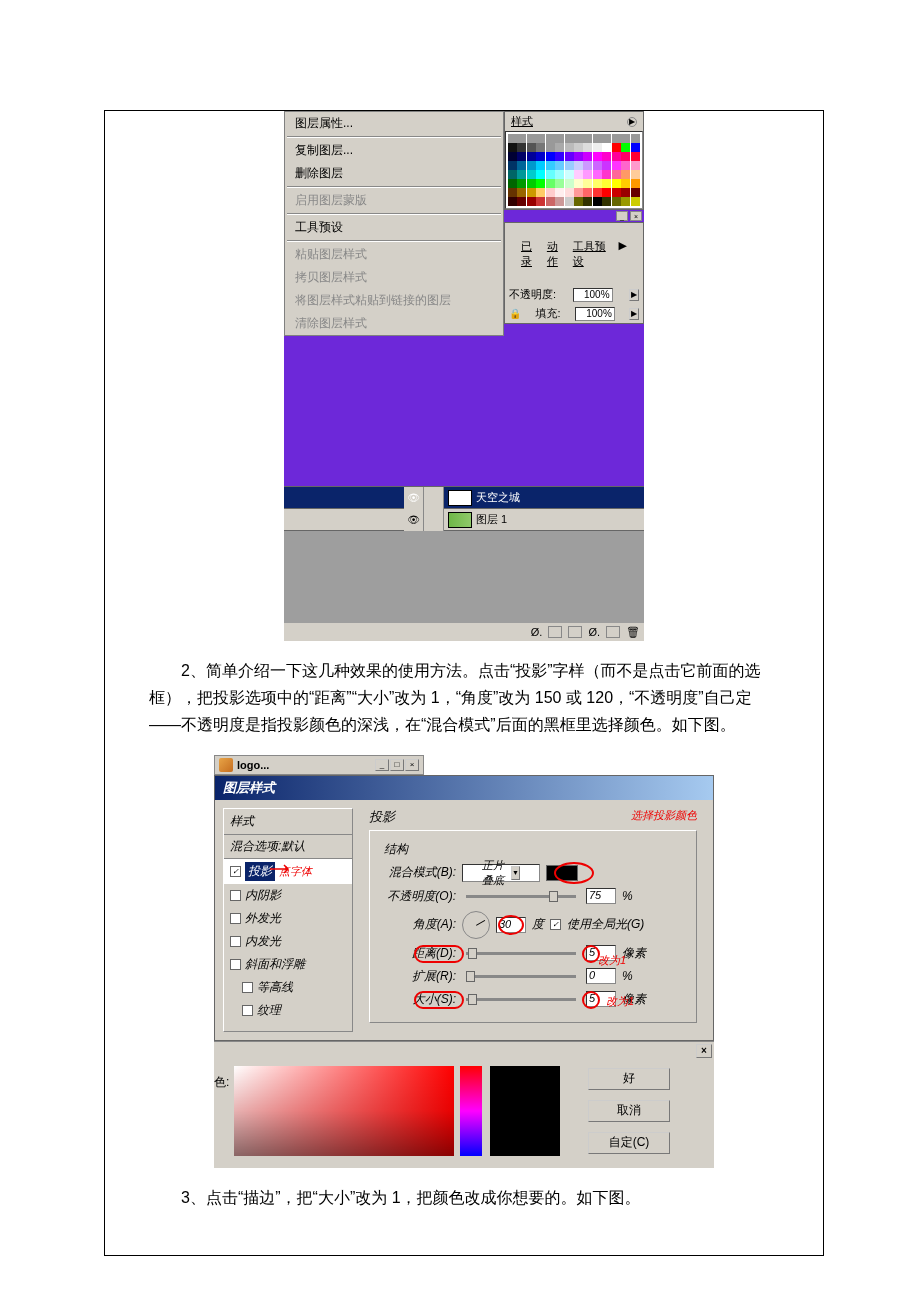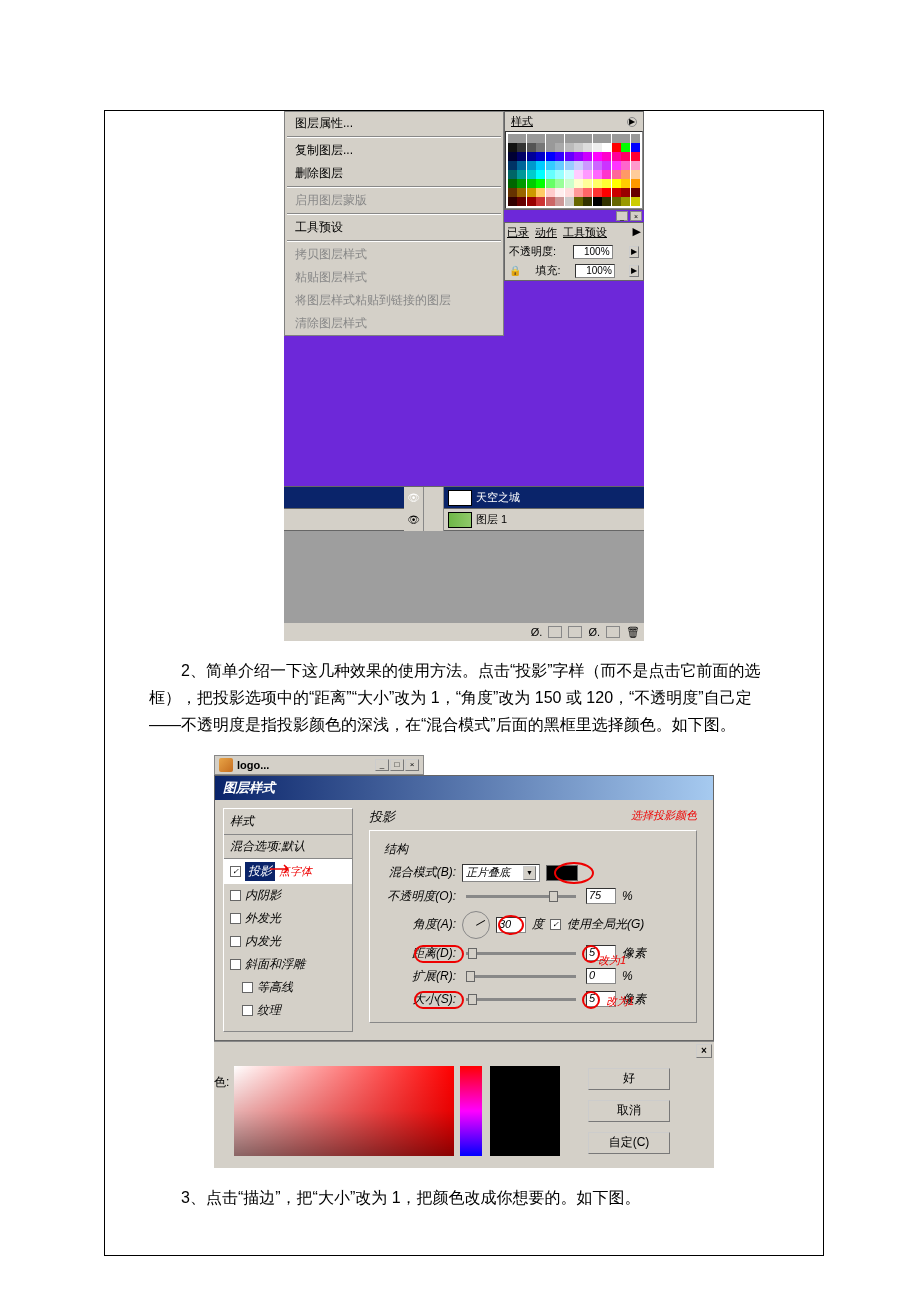--- a/index.html
+++ b/index.html
@@ -19,21 +19,21 @@
     .swatch-panel { background: #d4d0c8; border: 1px solid #666; }
     .swatch-tab { background: #d4d0c8; padding: 2px 6px; font-size: 11px; display: flex; justify-content: space-between; align-items: center; }
     .swatch-tab .arrow-icon { width: 10px; height: 10px; border: 1px solid #888; border-radius: 50%; font-size: 8px; display: flex; align-items: center; justify-content: center; }
     .swatch-grid { display: grid; grid-template-columns: repeat(14, 1fr); gap: 0; padding: 2px; background: #fff; border: 1px inset #888; }
     .swatch-cell { width: 9px; height: 9px; }
     
     .minmax-bar { display: flex; justify-content: flex-end; padding: 1px 2px; gap: 2px; }
     .minmax-btn { width: 12px; height: 10px; background: #d4d0c8; border: 1px solid #888; font-size: 7px; display: flex; align-items: center; justify-content: center; }
     
     .layers-panel { background: #d4d0c8; border: 1px solid #666; }
-    .layers-tabs { display: flex; font-size: 11px; padding: 2px; gap: 6px; }
+    .layers-tabs { display: flex; font-size: 11px; padding: 16px; gap: 6px; }
     .opacity-row { padding: 2px 4px; font-size: 11px; display: flex; justify-content: space-between; align-items: center; gap: 4px; }
     .opacity-input { width: 40px; height: 14px; border: 1px inset #888; font-size: 10px; text-align: right; padding-right: 2px; background: #fff; }
     .arrow-right { width: 10px; height: 12px; background: #d4d0c8; border: 1px outset #ccc; font-size: 8px; display: flex; align-items: center; justify-content: center; }
     .lock-icon { font-size: 10px; }
     
     .ss1-bottom { clear: both; padding-top: 150px; }
     .layer-list { background: #7b7b7b; border-top: 1px solid #666; }
     .layer-row { display: flex; align-items: center; height: 22px; font-size: 11px; border-bottom: 1px solid #666; }
     .layer-row.selected { background: #0a246a; color: #fff; }
     .layer-row .eye { width: 20px; height: 22px; background: #d4d0c8; border-right: 1px solid #888; display: flex; align-items: center; justify-content: center; font-size: 10px; }
@@ -70,21 +70,21 @@
     .style-sb-item.indent { padding-left: 18px; }
     .red-anno { color: #e00; font-size: 11px; font-family: sans-serif; }
     .red-circle { position: absolute; border: 2px solid #e00; border-radius: 50%; pointer-events: none; }
     
     .style-main { flex: 1; padding: 8px 16px; position: relative; }
     .sm-title { font-size: 13px; }
     .fieldset { border: 1px solid #888; border-top-color: #fff; border-left-color: #fff; margin-top: 4px; padding: 8px; }
     .fieldset-label { font-size: 12px; background: #d4d0c8; padding: 0 4px; margin-top: -14px; margin-left: 2px; display: inline-block; }
     .fs-row { display: flex; align-items: center; gap: 6px; font-size: 12px; margin: 6px 0; }
     .fs-label { min-width: 78px; text-align: right; }
-    .dropdown { width: 78px; height: 18px; border: 1px inset #888; background: #fff; font-size: 11px; padding: 1px 3px; display: flex; align-items: center; justify-content: space-between; }
+    .dropdown { width: 78px; height: 18px; border: 1px inset #888; background: #fff; font-size: 11px; padding: 1px 19px; display: flex; align-items: center; justify-content: space-between; }
     .dd-arrow { width: 13px; height: 14px; background: #d4d0c8; border: 1px outset #ccc; font-size: 7px; display: flex; align-items: center; justify-content: center; }
     .color-swatch { width: 32px; height: 16px; background: #000; border: 1px solid #666; }
     .slider { flex: 1; height: 3px; background: #888; position: relative; margin: 0 4px; max-width: 110px; }
     .slider-thumb { position: absolute; top: -4px; width: 9px; height: 11px; background: #d4d0c8; border: 1px solid #666; }
     .num-input { width: 30px; height: 16px; border: 1px inset #888; background: #fff; font-size: 11px; text-align: left; padding: 0 2px; }
     .angle-dial { width: 28px; height: 28px; border: 1px solid #888; border-radius: 50%; background: #d4d0c8; position: relative; }
     .angle-hand { position: absolute; left: 50%; top: 50%; width: 10px; height: 1px; background: #000; transform-origin: 0 0; transform: rotate(-30deg); }
     .checkbox-inline { width: 11px; height: 11px; border: 1px solid #666; background: #fff; display: flex; align-items: center; justify-content: center; font-size: 8px; }
     .checkbox-inline.checked::after { content: '✓'; }
     
@@ -111,22 +111,22 @@
       <div class="context-menu">
         <div class="cm-item">图层属性...</div>
         <div class="cm-divider"></div>
         <div class="cm-item">复制图层...</div>
         <div class="cm-item">删除图层</div>
         <div class="cm-divider"></div>
         <div class="cm-item disabled">启用图层蒙版</div>
         <div class="cm-divider"></div>
         <div class="cm-item">工具预设</div>
         <div class="cm-divider"></div>
+        <div class="cm-item disabled">粘贴图层样式</div>
         <div class="cm-item disabled">拷贝图层样式</div>
-        <div class="cm-item disabled">粘贴图层样式</div>
         <div class="cm-item disabled">将图层样式粘贴到链接的图层</div>
         <div class="cm-item disabled">清除图层样式</div>
       </div>
 
       <div class="panels">
         <div class="swatch-panel">
           <div class="swatch-tab">
             <span><u>样式</u></span>
             <span class="arrow-icon">▶</span>
           </div>

